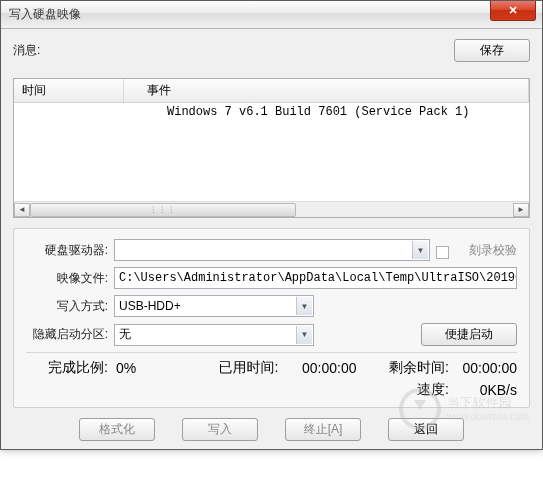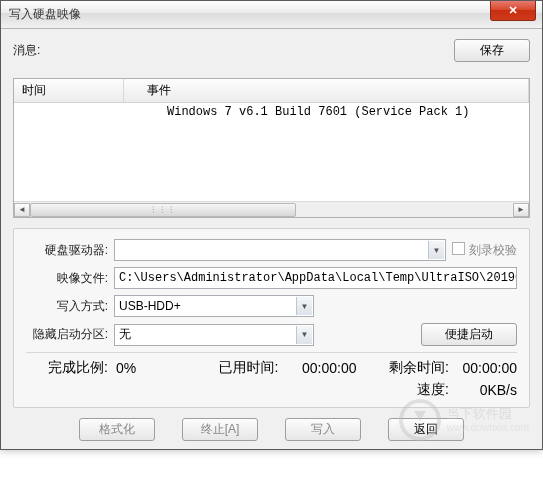--- a/index.html
+++ b/index.html
@@ -162,21 +162,21 @@
   display:flex;align-items:center;justify-content:center;
   font-size: 8px; color:#555;
   margin-right:-3px;
 }
 .textfield {
   font-family: "Courier New", monospace;
   overflow: hidden;
   white-space: nowrap;
   line-height: 20px;
 }
-.checkbox-wrap { display: flex; align-items: flex-start; gap: 4px; color: #888; }
+.checkbox-wrap { display: flex; align-items: flex-end; gap: 20px; color: #888; }
 .cb-box {
   width: 13px; height: 13px;
   border: 1px solid #b0b0b0;
   background: #fff;
 }
 .divider { height:1px; background:#d8d8d8; margin: 4px 0 6px 0; }
 
 .status-row {
   display: flex;
   align-items: center;
@@ -190,21 +190,21 @@
 .bottom-row {
   display: flex;
   justify-content: center;
   gap: 27px;
   margin-top: 10px;
 }
 
 .watermark {
   position: absolute;
   right: 14px;
-  bottom: 59px;
+  bottom: 70px;
   opacity: 0.4;
   display: flex;
   align-items: center;
   gap: 6px;
   pointer-events: none;
 }
 .wm-circle {
   width: 42px; height: 42px;
   border: 4px solid #bdbdbd;
   border-radius: 50%;
@@ -315,22 +315,22 @@
 
       <div class="status-row" style="justify-content:flex-end;margin-top:4px">
         <span>速度:</span>
         <span style="min-width:60px;text-align:right">0KB/s</span>
       </div>
 
     </div>
 
     <div class="bottom-row">
       <button class="btn" disabled="">格式化</button>
+      <button class="btn" disabled="">写入</button>
       <button class="btn" disabled="">终止[A]</button>
-      <button class="btn" disabled="">写入</button>
       <button class="btn">返回</button>
     </div>
 
   </div>
 </div>
 
 <div class="watermark">
   <div class="wm-circle">
     <div class="wm-arrow"></div>
   </div>

